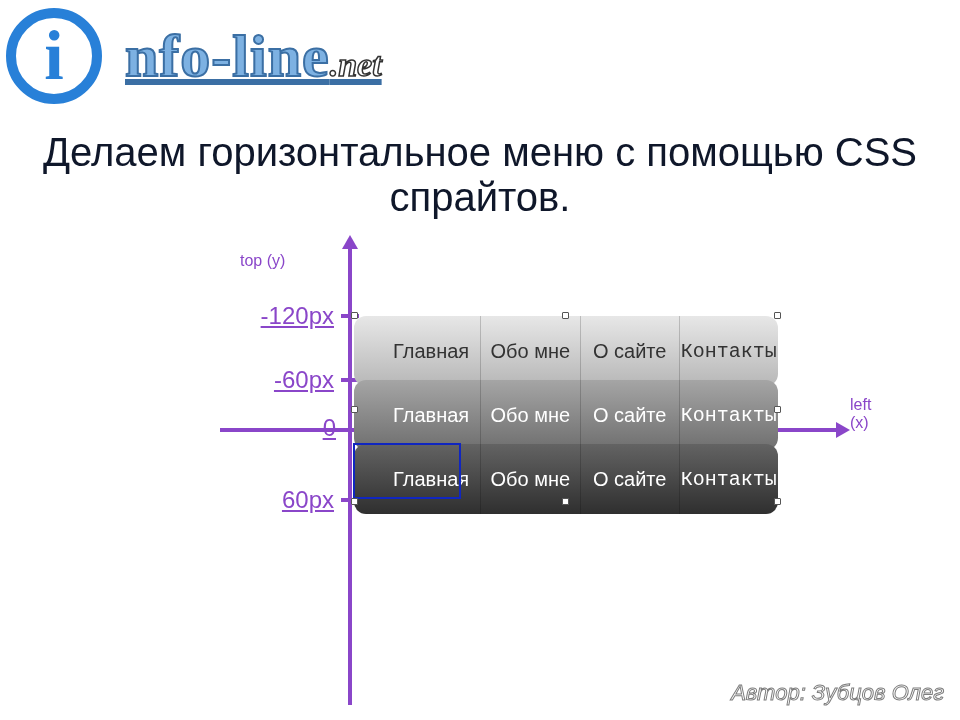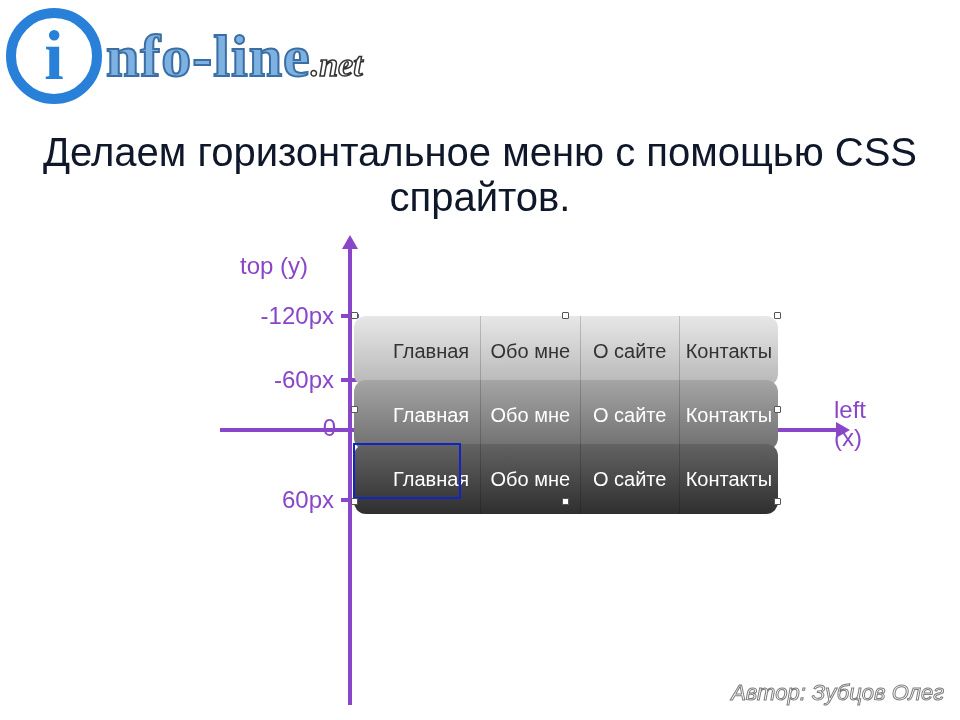--- a/index.html
+++ b/index.html
@@ -23,27 +23,28 @@
     display:flex; align-items:center; justify-content:center;
     position:relative; background:#fff;
   }
   .logo-badge-inner {
     font-size:70px; font-weight:900;
     color:#2880d8;
     font-family: Georgia, 'Times New Roman', serif;
     line-height:1;
   }
   .logo-text {
-    margin-left:4px;
+    margin-left:23px;
     font-family: Georgia, 'Times New Roman', serif;
     font-weight:900;
     font-size:60px;
     color:#7db1e2;
     -webkit-text-stroke: 2px #3b6fa4;
     letter-spacing:1px;
+    text-decoration:underline;
   }
   .logo-text .net {
     font-size:34px;
     color:#fff;
     -webkit-text-stroke: 1.5px #333;
     font-style:italic;
     letter-spacing:0;
   }
 
   
@@ -84,38 +85,39 @@
     left:486px; top:-8px;
     width:0; height:0;
     border-top:8px solid transparent;
     border-bottom:8px solid transparent;
     border-left:14px solid #8a46c9;
   }
 
   .axis-label {
     position:absolute;
     color:#8a46c9;
-    font-size:24px;
+    font-size:16px;
   }
   .label-y { left:-110px; top:-178px; }
-  .label-x { left:484px; top:-34px; }
+  .label-x { left:500px; top:-34px; }
 
   .tick {
     position:absolute;
     left:-9px;
     width:18px; height:4px;
     background:#8a46c9;
   }
   .tick-label {
     position:absolute;
     right:16px;
     color:#8a46c9;
     font-size:24px;
     text-align:right;
     white-space:nowrap;
+    text-decoration:underline;
   }
 
   
   .sprite-row {
     position:absolute;
     left:4px;
     width:424px; height:70px;
     border-radius:12px;
     display:flex;
     overflow:hidden;
@@ -136,21 +138,21 @@
     background:linear-gradient(#636363,#2f2f2f);
     color:#fff;
   }
   .cell {
     flex:1;
     display:flex; align-items:center; justify-content:center;
     font-size:20px;
     border-right:1px solid rgba(0,0,0,0.18);
     position:relative;
   }
-  .cell:last-child { border-right:none; }
+  .cell:last-child { border-right:none;font-family:Liberation Mono, monospace; }
 
   .selection-box {
     position:absolute;
     left:3px; top:13px;
     width:108px; height:56px;
     border:2px solid #1026c0;
     pointer-events:none;
   }
 
   .dot {

